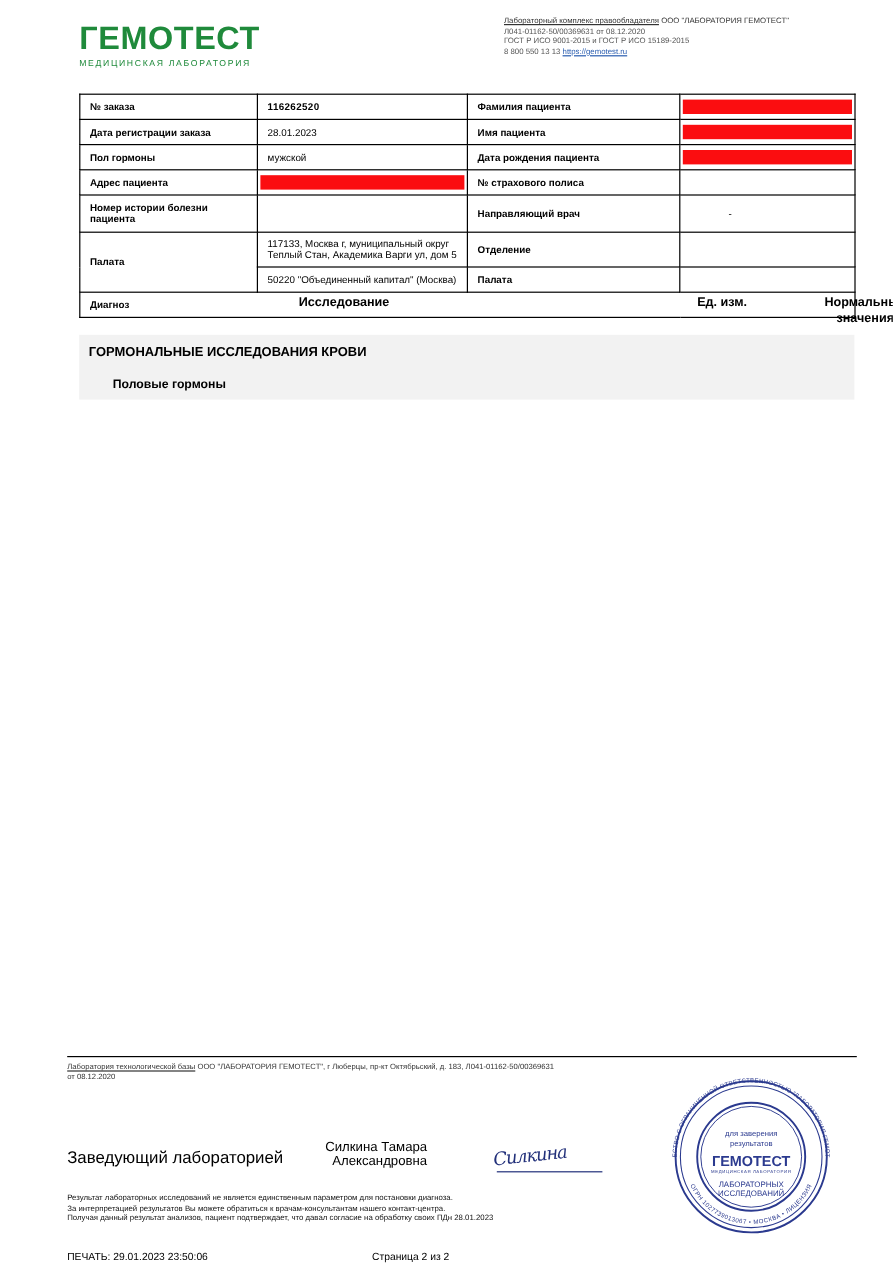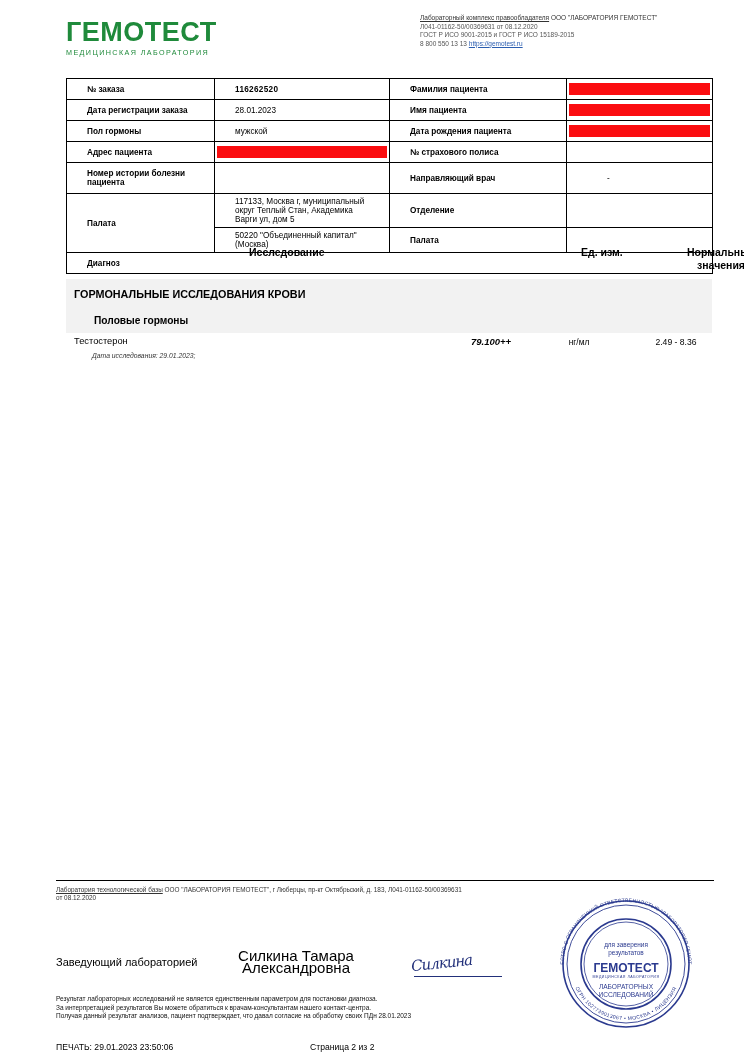--- a/index.html
+++ b/index.html
@@ -75,21 +75,21 @@
   .info-table {
     position: absolute;
     left: 66px;
     top: 78px;
     width: 646px;
     border-collapse: collapse;
     table-layout: fixed;
   }
   .info-table td {
     border: 1px solid #000;
-    padding: 3px 20px;
+    padding: 3px 8px;
     font-size: 8.2px;
     vertical-align: middle;
     height: 14px;
   }
   .lbl { font-weight: bold; font-size: 8.3px; }
   .val { font-size: 8.2px; }
   .order-no {
     font-weight: bold;
     font-size: 13px;
     letter-spacing: 0.3px;
@@ -219,29 +219,29 @@
     position: absolute;
     left: 56px;
     top: 950px;
     width: 520px;
     height: 32px;
   }
   .sign-title {
     position: absolute;
     left: 0;
     top: 6px;
-    font-size: 11px;
+    font-size: 14px;
   }
   .sign-name {
     position: absolute;
     left: 180px;
     top: 0px;
     width: 120px;
-    text-align: center;
-    font-size: 15px;
+    text-align: right;
+    font-size: 11px;
     line-height: 12px;
   }
   .sign-scribble {
     position: absolute;
     left: 355px;
     top: 4px;
     font-family: "DejaVu Serif", serif;
     font-style: italic;
     font-size: 15px;
     color: #22307a;
@@ -384,27 +384,20 @@
     <div class="rh rh-norm">
       <span>Нормальные</span><br>
       <span>значения</span>
     </div>
   </div>
 
   <div class="gray-band"></div>
   <div class="section-title">ГОРМОНАЛЬНЫЕ ИССЛЕДОВАНИЯ КРОВИ</div>
   <div class="subsection-title">Половые гормоны</div>
 
-  <div class="result-row">
-    <div class="r-name">Тестостерон</div>
-    <div class="r-value">79.100++</div>
-    <div class="r-unit">нг/мл</div>
-    <div class="r-norm">2.49 - 8.36</div>
-    <div class="r-date">Дата исследования: 29.01.2023;</div>
-  </div>
 
   <div class="foot-rule"></div>
   <div class="foot-lab">
     <span class="u">Лаборатория технологической базы</span>
     <span>ООО "ЛАБОРАТОРИЯ ГЕМОТЕСТ", г Люберцы, пр-кт Октябрьский, д. 183, Л041-01162-50/00369631</span>
     <div>от 08.12.2020</div>
   </div>
 
   <div class="sign-row">
     <div class="sign-title">Заведующий лабораторией</div>

